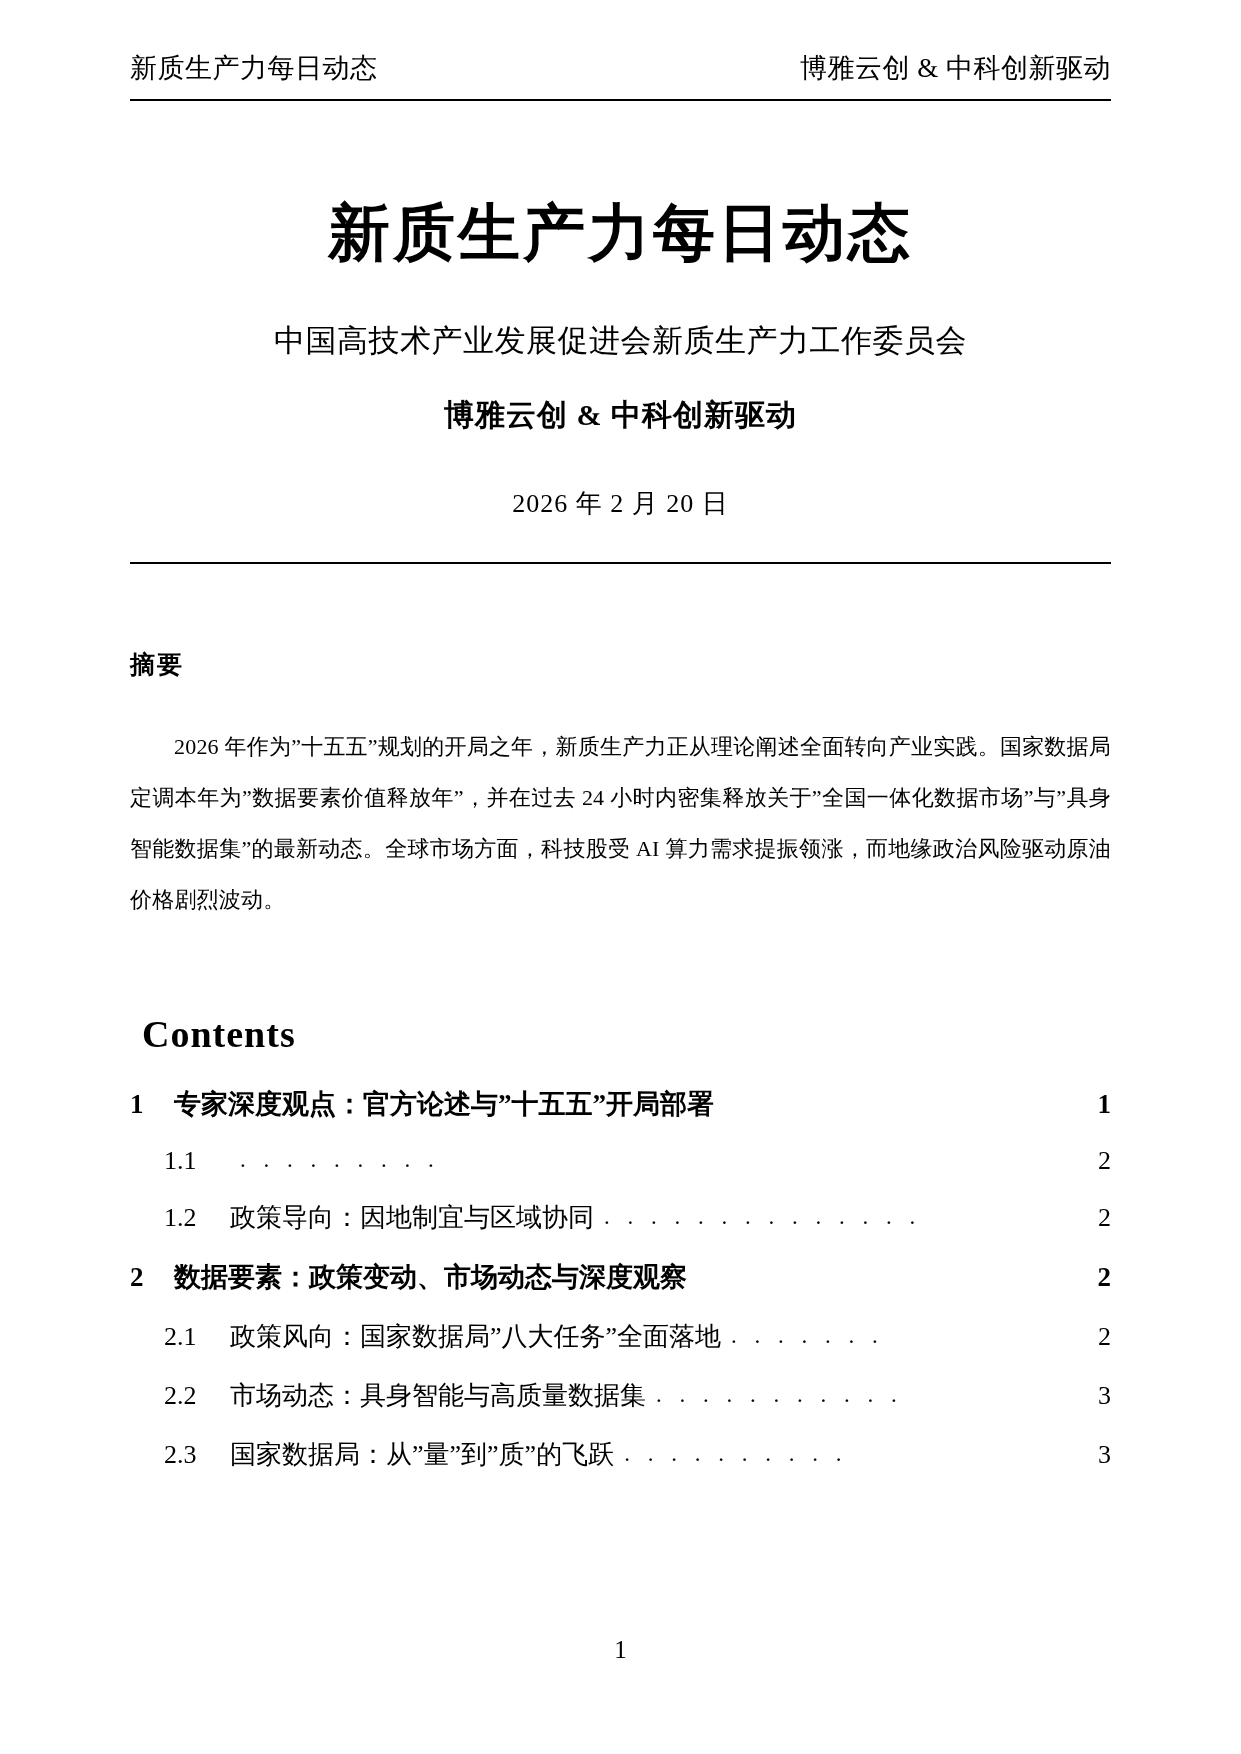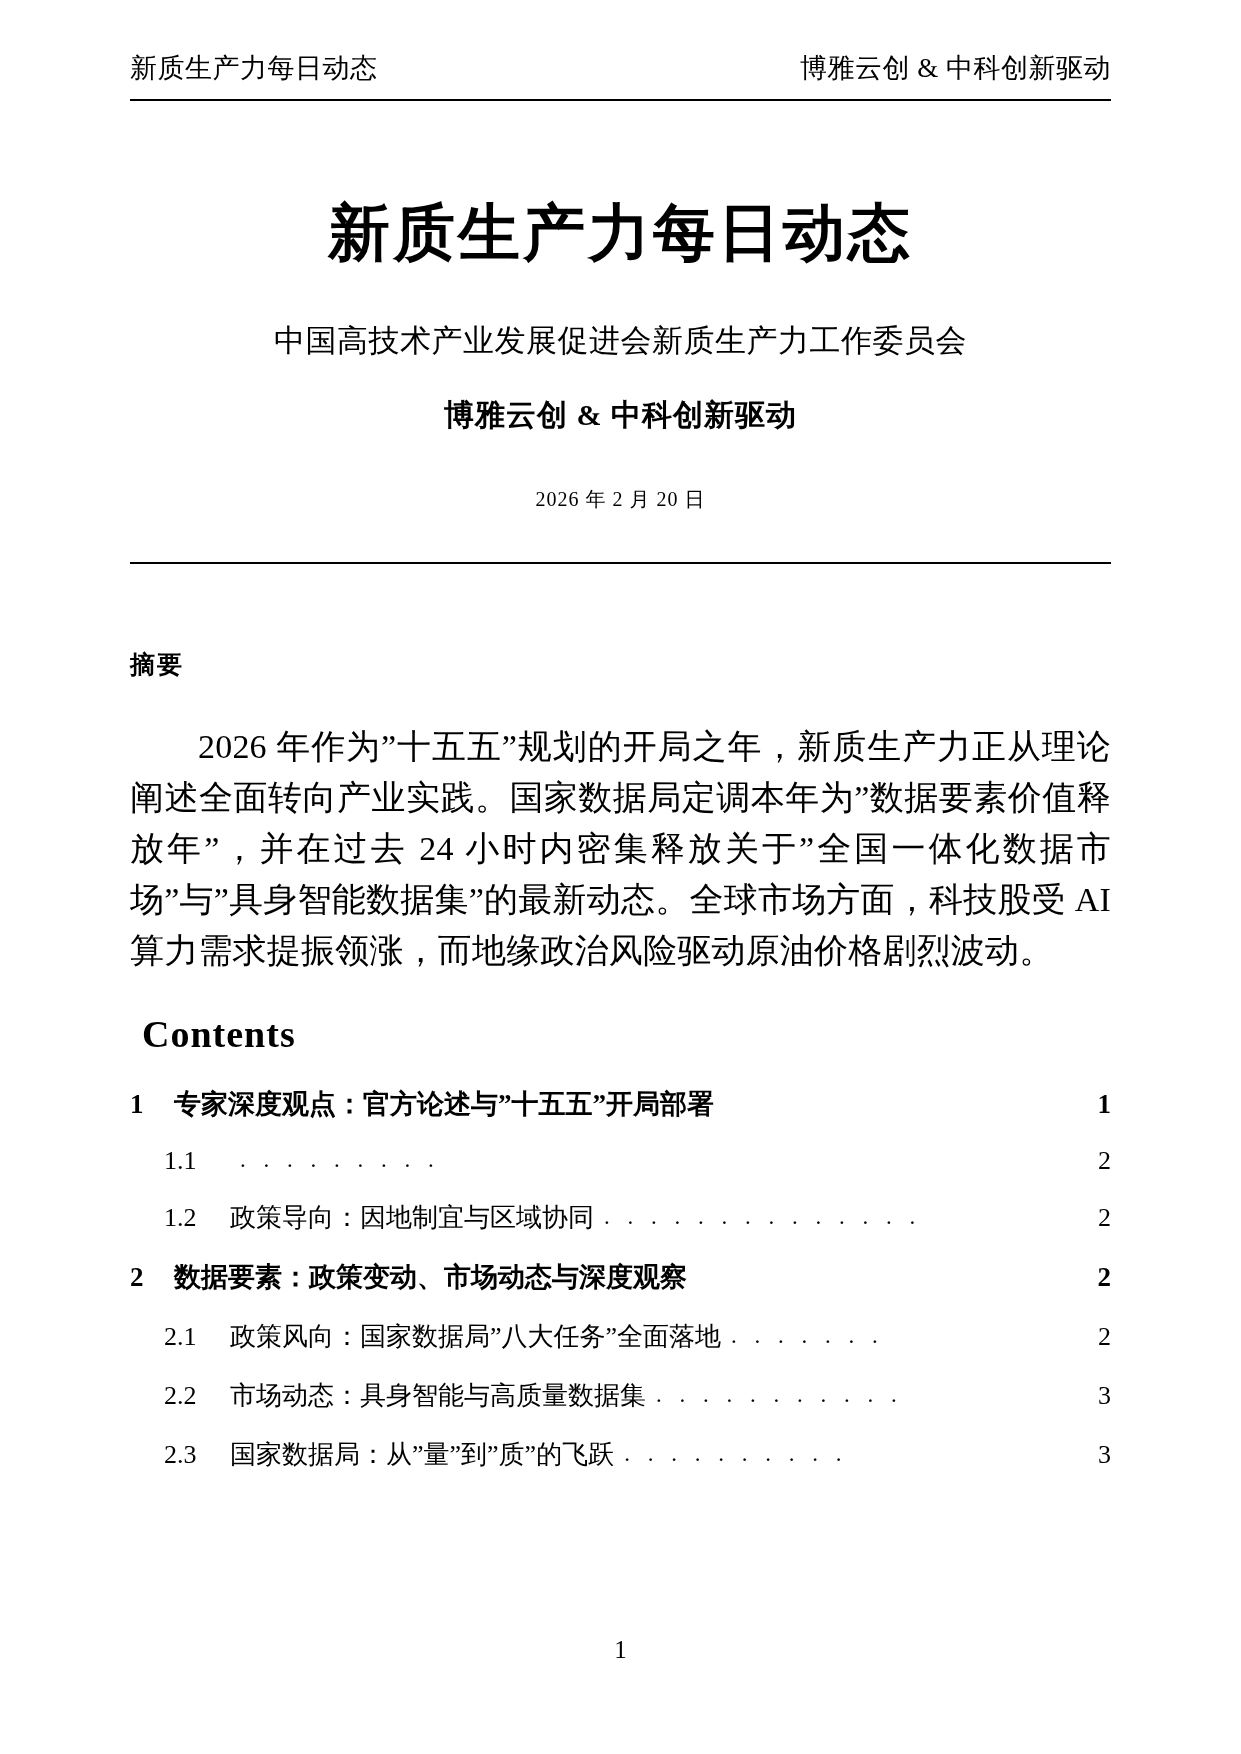--- a/index.html
+++ b/index.html
@@ -70,21 +70,21 @@
     margin: 0 0 33px 0;
   }
   .doc-org {
     font-size: 30px;
     font-weight: bold;
     letter-spacing: 1px;
     line-height: 1.3;
     margin: 0 0 52px 0;
   }
   .doc-date {
-    font-size: 20px;
+    font-size: 26px;
     letter-spacing: 1px;
     margin: 0;
   }
 
   .title-rule {
     position: absolute;
     left: 130px;
     right: 130px;
     top: 562px;
     height: 1.6px;
@@ -99,21 +99,21 @@
     top: 648px;
   }
   .abstract-heading {
     text-align: left;
     font-size: 25px;
     font-weight: bold;
     letter-spacing: 2px;
     margin: 0 0 40px 0;
   }
   .abstract-body {
-    font-size: 34px;
+    font-size: 22px;
     line-height: 51px;
     text-align: justify;
     text-align-last: left;
     text-indent: 2em;
     margin: 0;
     letter-spacing: 0.2px;
   }
 
   
   .contents {

